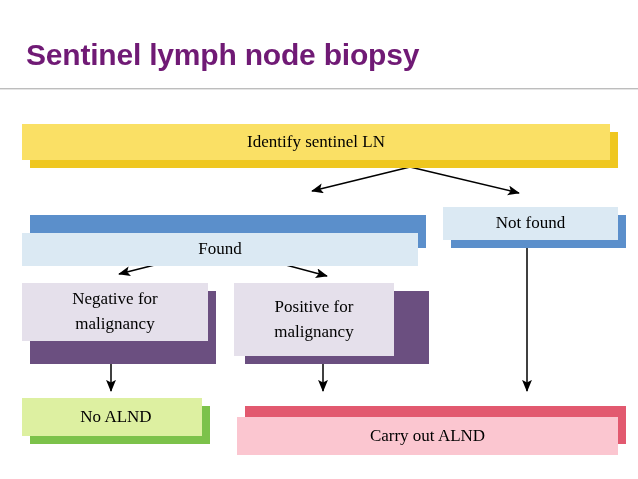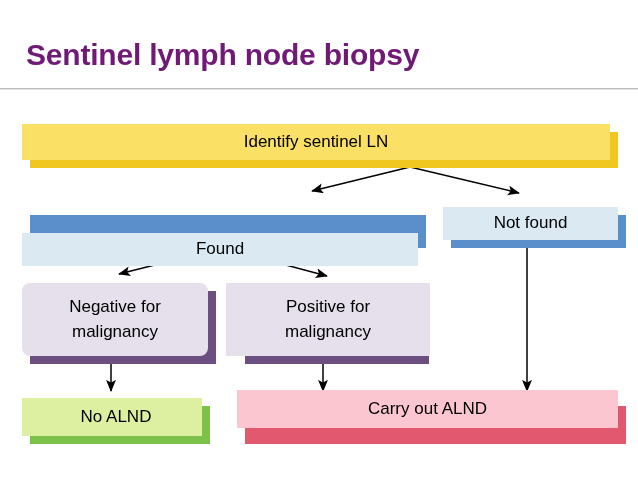--- a/index.html
+++ b/index.html
@@ -64,20 +64,21 @@
     color: #000000;
     font-size: 17px;
     line-height: 1.45;
     text-align: center;
     z-index: 3;
   }
   .node .node-label {
     display: block;
     width: 100%;
     white-space: pre-line;
+    font-family: Liberation Serif, serif;
   }
 
   
   .node-shadow {
     position: absolute;
     z-index: 2;
   }
 
   
   .theme-yellow   { background: #FAE065; }
@@ -142,34 +143,34 @@
   <div class="node theme-blue" style="left:22px; top:207px; width:396px; height:33px;margin-top:26px;">
     <span class="node-label">Found</span>
   </div>
 
   <div class="node-shadow sh-blue" style="left:451px; top:215px; width:175px; height:33px;"></div>
   <div class="node theme-blue" style="left:443px; top:207px; width:175px; height:33px;">
     <span class="node-label">Not found</span>
   </div>
 
   <div class="node-shadow sh-purple" style="left:30px; top:291px; width:186px; height:73px;"></div>
-  <div class="node theme-purple" style="left:22px; top:283px; width:186px; height:73px;border-radius:8px;">
+  <div class="node theme-purple" style="left:22px; top:283px; width:186px; height:58px;">
     <span class="node-label">Negative for
 malignancy</span>
   </div>
 
   <div class="node-shadow sh-purple" style="left:245px; top:291px; width:184px; height:73px;"></div>
-  <div class="node theme-purple" style="left:226px; top:283px; width:204px; height:73px;">
+  <div class="node theme-purple" style="left:234px; top:283px; width:160px; height:73px;">
     <span class="node-label">Positive for
 malignancy</span>
   </div>
 
   <div class="node-shadow sh-green" style="left:30px; top:406px; width:180px; height:38px;"></div>
   <div class="node theme-green" style="left:22px; top:398px; width:180px; height:38px;">
     <span class="node-label">No ALND</span>
   </div>
 
   <div class="node-shadow sh-pink" style="left:245px; top:406px; width:381px; height:38px;"></div>
-  <div class="node theme-pink" style="left:237px; top:390px; width:381px; height:38px;">
+  <div class="node theme-pink" style="left:237px; top:417px; width:381px; height:38px;">
     <span class="node-label">Carry out ALND</span>
   </div>
 
 </div>
 
 </body></html>

